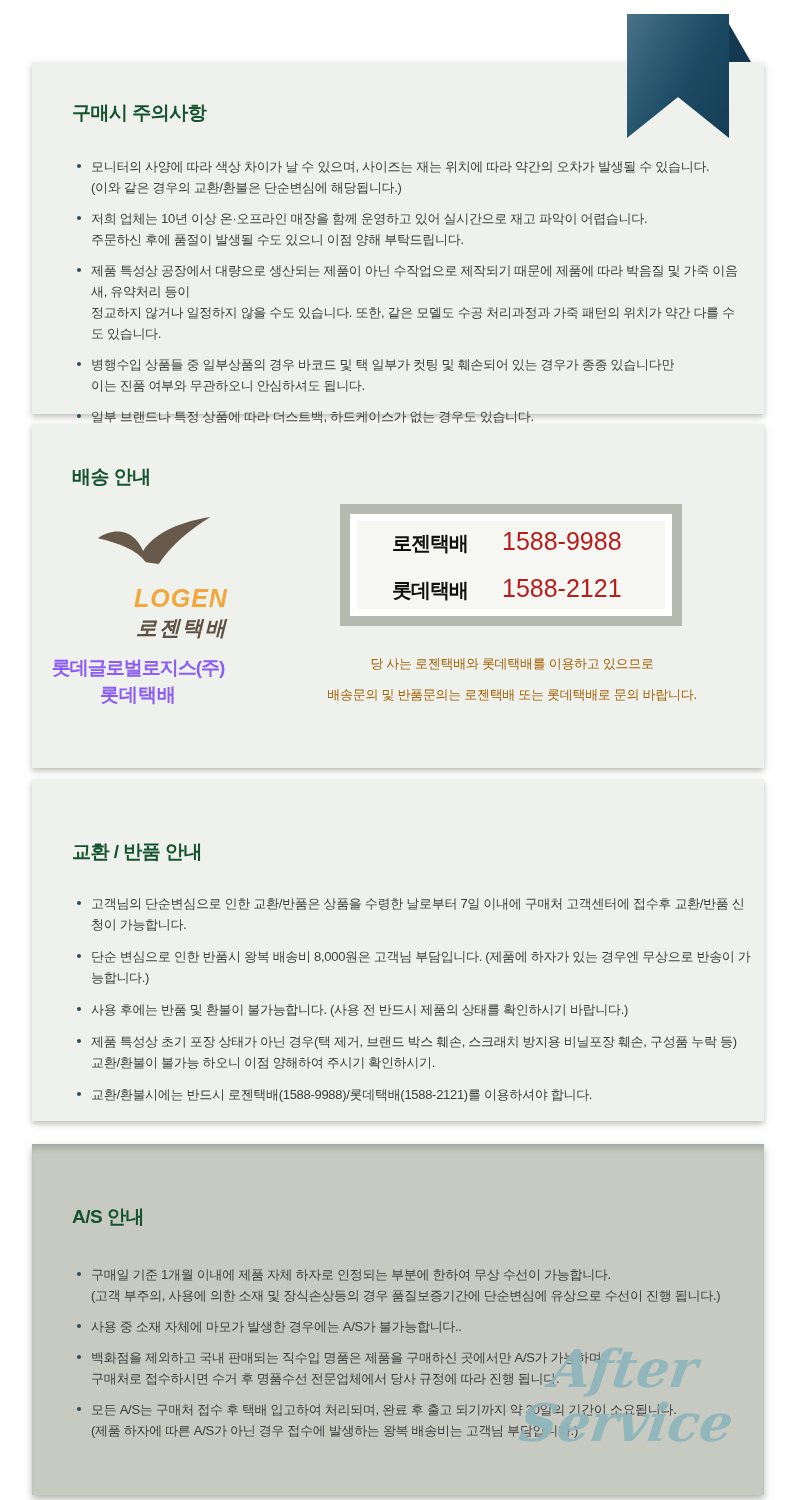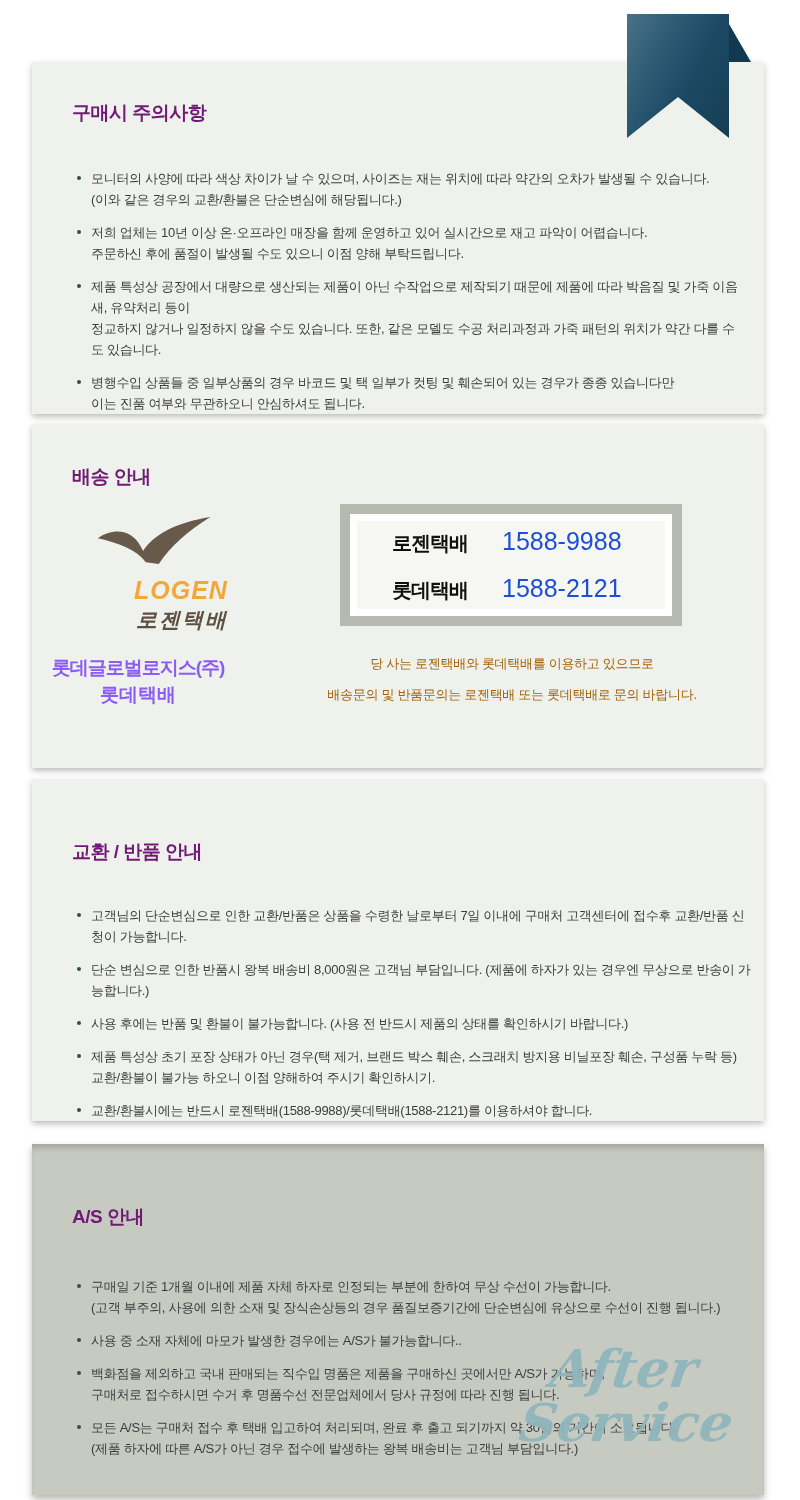--- a/index.html
+++ b/index.html
@@ -15,32 +15,32 @@
   }
   #card-purchase{top:62px;height:352px;}
   #card-shipping{top:424px;height:344px;}
   #card-exchange{top:779px;height:342px;}
   #card-as{
     top:1144px;height:351px;background:#c7cac1;
     box-shadow:0 4px 7px rgba(110,112,105,0.5), inset 0 7px 6px -3px rgba(0,0,0,0.18);
   }
   .sec-title{
     position:absolute;left:40px;margin:0;
-    font-size:19px;font-weight:700;color:#701a75;letter-spacing:-0.5px;
+    font-size:19px;font-weight:700;color:#14532d;letter-spacing:-0.5px;
   }
   #card-purchase .sec-title{top:38px;}
   #card-shipping .sec-title{top:40px;}
   #card-exchange .sec-title{top:60px;}
   #card-as .sec-title{top:60px;}
 
   .bullet-list{position:absolute;left:43px;}
   #card-purchase .bullet-list{top:94px;width:672px;}
   #card-exchange .bullet-list{top:114px;width:678px;}
   #card-as .bullet-list{top:120px;width:660px;}
-  .bullet-item{margin:12px 0 10px 0;}
+  .bullet-item{margin:0 0 10px 0;}
   #card-exchange .bullet-item{margin-bottom:11px;}
   .bullet-line{
     position:relative;padding-left:16px;
     font-size:13px;line-height:21px;color:#3c3c3c;letter-spacing:-0.3px;
   }
   .dot{
     position:absolute;left:2px;top:8px;width:4px;height:4px;border-radius:50%;
     background:#2b4d5c;
   }
 
@@ -54,41 +54,41 @@
   .ribbon-fold{
     position:absolute;left:729px;top:24px;width:22px;height:38px;z-index:4;
     background:#12394f;
     clip-path:polygon(0 0,100% 100%,0 100%);
   }
 
   
   .logen-block{position:absolute;left:58px;top:92px;width:180px;}
   .logen-bird{display:block;width:128px;height:48px;margin-left:2px;}
   .logen-name{
-    display:block;margin-left:44px;margin-top:12px;
+    display:block;margin-left:44px;margin-top:20px;
     font-size:25px;font-weight:700;font-style:italic;color:#f2a73d;letter-spacing:1px;
   }
   .logen-kr{
     display:block;margin-left:46px;margin-top:1px;
     font-size:21px;font-weight:700;font-style:italic;color:#5e5144;letter-spacing:2px;
   }
 
   
   .phone-box{
     position:absolute;left:308px;top:80px;width:342px;height:122px;box-sizing:border-box;
     border:10px solid #b6b9b0;background:#f6f7f2;
     box-shadow:inset 0 0 0 7px #ffffff;
     display:flex;flex-direction:column;justify-content:center;align-items:center;gap:17px;
   }
   .phone-row{display:flex;align-items:baseline;}
   .phone-label{
     width:84px;font-size:20px;font-weight:700;color:#101010;letter-spacing:-1px;text-align:left;
   }
   .phone-number{
-    width:128px;margin-left:26px;font-size:25px;font-weight:400;color:#1d4ed8;letter-spacing:0;
+    width:128px;margin-left:26px;font-size:25px;font-weight:400;color:#b91c1c;letter-spacing:0;
   }
 
   
   .lotte-block{
     position:absolute;left:6px;top:230px;width:200px;text-align:center;
     color:#8b5cf6;font-weight:700;
   }
   .lotte-line1{display:block;font-size:19px;line-height:27px;letter-spacing:-1px;}
   .lotte-line2{display:block;font-size:19px;line-height:27px;letter-spacing:0;}
 

